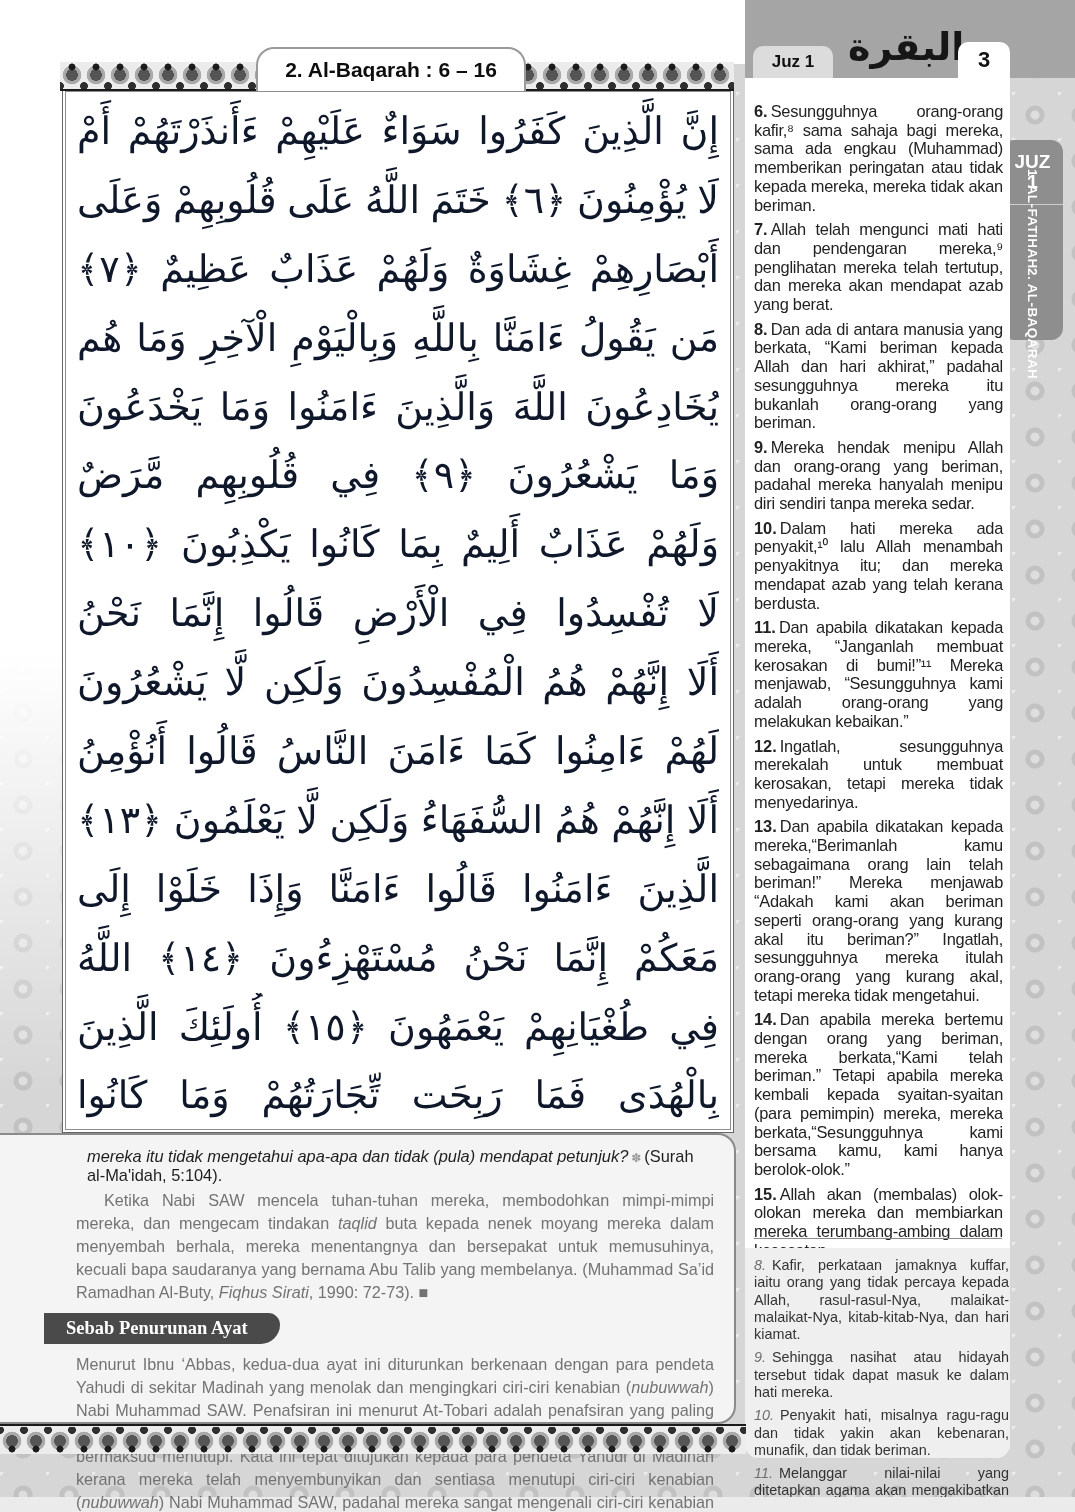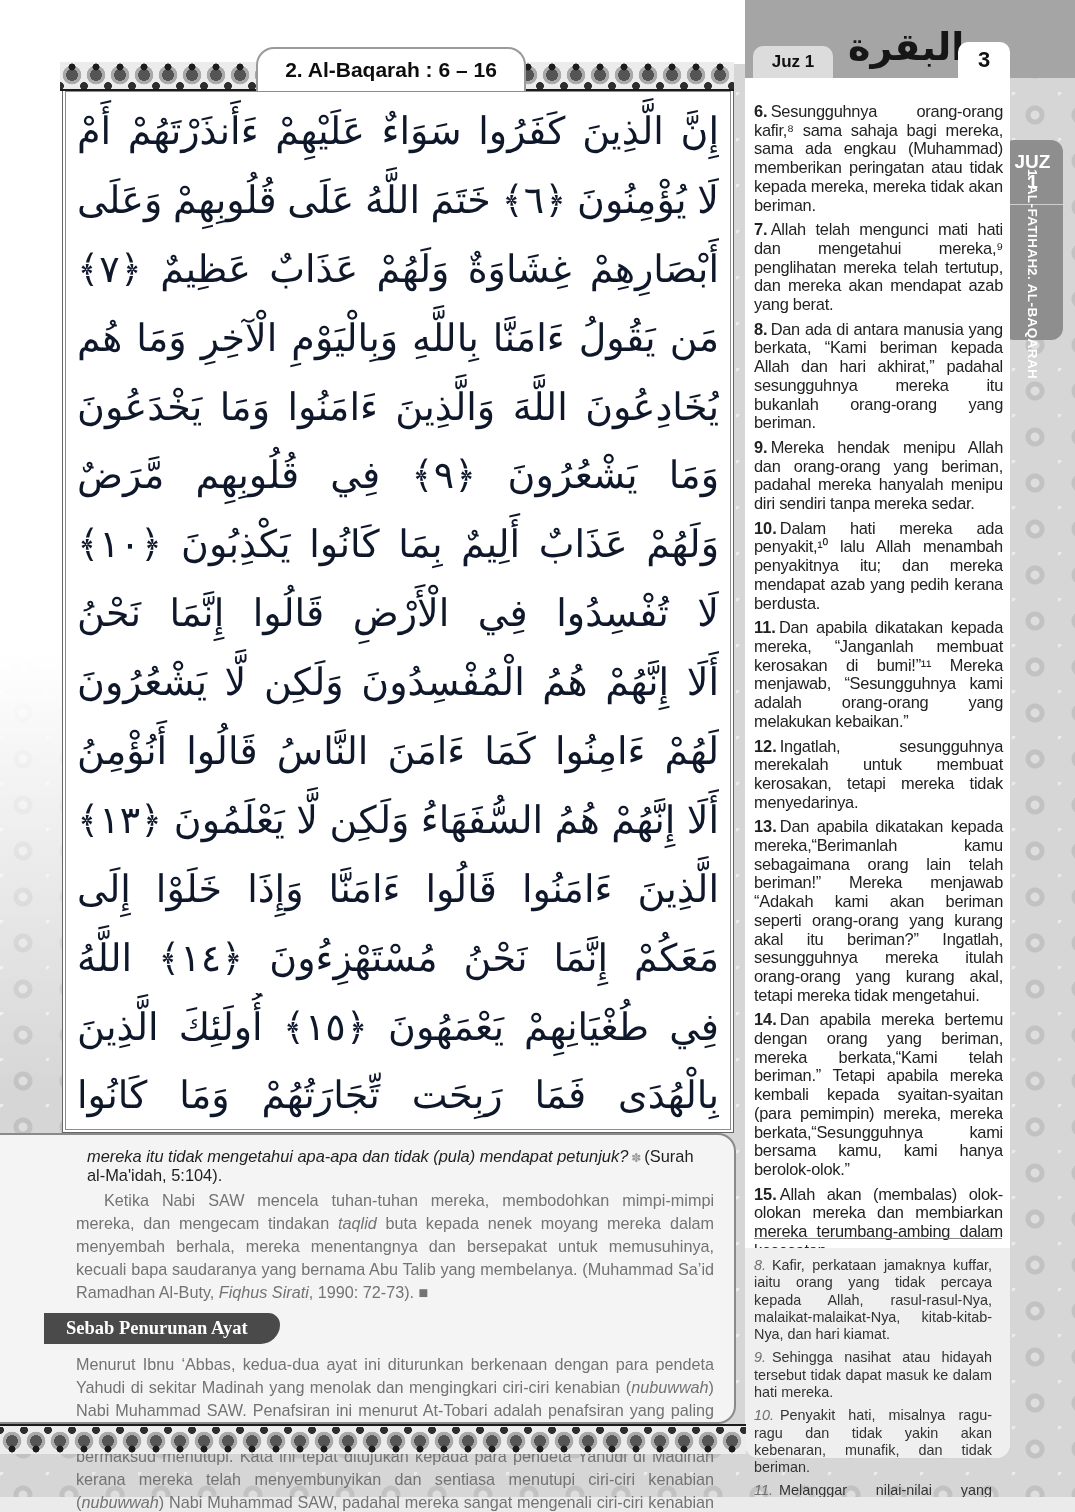--- a/index.html
+++ b/index.html
@@ -60,21 +60,21 @@
      overflow:hidden;}
   
   #right-col{left:745px;top:78px;width:265px;height:1380px;background:#fff;
      border-radius:0 0 14px 14px;}
   #verses{position:absolute;left:9px;right:7px;top:24px;}
   .verse{margin:0 0 6px;font-size:16.4px;line-height:1.14;letter-spacing:-0.25px;
      text-align:justify;color:#222;}
   .verse b{letter-spacing:0;padding-right:3px;}
   #fn-sep{position:absolute;left:9px;right:8px;top:1160px;border-top:1.5px solid #8a8a8a;}
   #fn-box{position:absolute;left:0;right:0;top:1170px;bottom:0;background:#efefef;
-     border-radius:0 0 14px 14px;padding:9px 18px 0 9px;box-sizing:border-box;}
+     border-radius:0 0 14px 14px;padding:9px 1px 0 9px;box-sizing:border-box;}
   .fnote{margin:0 0 6px;font-size:14.4px;line-height:1.2;text-align:justify;color:#333;}
   .fn-num{font-style:italic;color:#6f6f6f;padding-right:6px;}
   
   #left-notes{left:-22px;top:1133px;width:758px;height:291px;background:#f4f4f4;
      border:2px solid #8a8a8a;border-radius:0 18px 18px 0;box-sizing:border-box;
      padding:12px 20px 0 96px;z-index:1;}
   #quote-line{font-size:16.4px;color:#1e1e1e;margin:0 11px 4px;}
   #quote-line .q-italic{font-style:italic;}
   #quote-line .q-orn{color:#9a9a9a;font-size:12px;padding:0 3px;}
   .note-para{margin:0;font-size:16.2px;line-height:1.42;text-align:justify;color:#737373;
@@ -137,24 +137,24 @@
         <div class="arabic-line">الَّذِينَ ءَامَنُوا قَالُوا ءَامَنَّا وَإِذَا خَلَوْا إِلَى شَيَاطِينِهِمْ قَالُوا إِنَّا</div>
         <div class="arabic-line">مَعَكُمْ إِنَّمَا نَحْنُ مُسْتَهْزِءُونَ ﴿١٤﴾ اللَّهُ يَسْتَهْزِئُ بِهِمْ وَيَمُدُّهُمْ</div>
         <div class="arabic-line">فِي طُغْيَانِهِمْ يَعْمَهُونَ ﴿١٥﴾ أُولَئِكَ الَّذِينَ اشْتَرَوُا الضَّلَالَةَ</div>
         <div class="arabic-line">بِالْهُدَى فَمَا رَبِحَت تِّجَارَتُهُمْ وَمَا كَانُوا مُهْتَدِينَ ﴿١٦﴾</div>
       </div>
   </div>
 
   <div class="abs" id="right-col">
     <div id="verses">
         <p class="verse"><b>6.</b><span>Sesungguhnya orang-orang kafir,⁸ sama sahaja bagi mereka, sama ada engkau (Muhammad) memberikan peringatan atau tidak kepada mereka, mereka tidak akan beriman.</span></p>
-        <p class="verse"><b>7.</b><span>Allah telah mengunci mati hati dan mengetahui mereka,⁹ penglihatan mereka telah tertutup, dan mereka akan mendapat azab yang berat.</span></p>
+        <p class="verse"><b>7.</b><span>Allah telah mengunci mati hati dan pendengaran mereka,⁹ penglihatan mereka telah tertutup, dan mereka akan mendapat azab yang berat.</span></p>
         <p class="verse"><b>8.</b><span>Dan ada di antara manusia yang berkata, “Kami beriman kepada Allah dan hari akhirat,” padahal sesungguhnya mereka itu bukanlah orang-orang yang beriman.</span></p>
         <p class="verse"><b>9.</b><span>Mereka hendak menipu Allah dan orang-orang yang beriman, padahal mereka hanyalah menipu diri sendiri tanpa mereka sedar.</span></p>
-        <p class="verse"><b>10.</b><span>Dalam hati mereka ada penyakit,¹⁰ lalu Allah menambah penyakitnya itu; dan mereka mendapat azab yang pedih kerana berdusta.</span></p>
+        <p class="verse"><b>10.</b><span>Dalam hati mereka ada penyakit,¹⁰ lalu Allah menambah penyakitnya itu; dan mereka mendapat azab yang telah kerana berdusta.</span></p>
         <p class="verse"><b>11.</b><span>Dan apabila dikatakan kepada mereka, “Janganlah membuat kerosakan di bumi!”¹¹ Mereka menjawab, “Sesungguhnya kami adalah orang-orang yang melakukan kebaikan.”</span></p>
         <p class="verse"><b>12.</b><span>Ingatlah, sesungguhnya merekalah untuk membuat kerosakan, tetapi mereka tidak menyedarinya.</span></p>
         <p class="verse"><b>13.</b><span>Dan apabila dikatakan kepada mereka,“Berimanlah kamu sebagaimana orang lain telah beriman!” Mereka menjawab “Adakah kami akan beriman seperti orang-orang yang kurang akal itu beriman?” Ingatlah, sesungguhnya mereka itulah orang-orang yang kurang akal, tetapi mereka tidak mengetahui.</span></p>
         <p class="verse"><b>14.</b><span>Dan apabila mereka bertemu dengan orang yang beriman, mereka berkata,“Kami telah beriman.” Tetapi apabila mereka kembali kepada syaitan-syaitan (para pemimpin) mereka, mereka berkata,“Sesungguhnya kami bersama kamu, kami hanya berolok-olok.”</span></p>
         <p class="verse"><b>15.</b><span>Allah akan (membalas) olok-olokan mereka dan membiarkan mereka terumbang-ambing dalam kesesatan.</span></p>
         <p class="verse"><b>16.</b><span>Mereka itulah yang membeli kesesatan dengan petunjuk. Perniagaan mereka itu tidak menguntungkan dan mereka tidak mendapat petunjuk.</span></p>
       </div>
     <div id="fn-sep"></div>
     <div id="fn-box">
         <p class="fnote"><span class="fn-num">8.</span><span>Kafir, perkataan jamaknya kuffar, iaitu orang yang tidak percaya kepada Allah, rasul-rasul-Nya, malaikat-malaikat-Nya, kitab-kitab-Nya, dan hari kiamat.</span></p>

